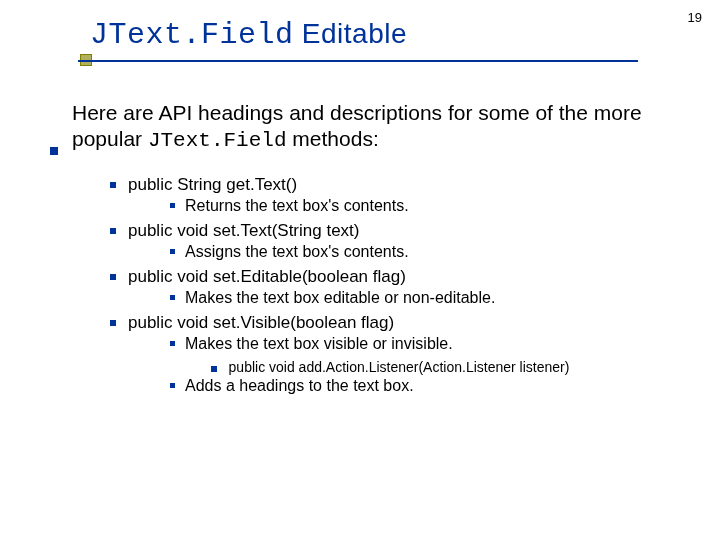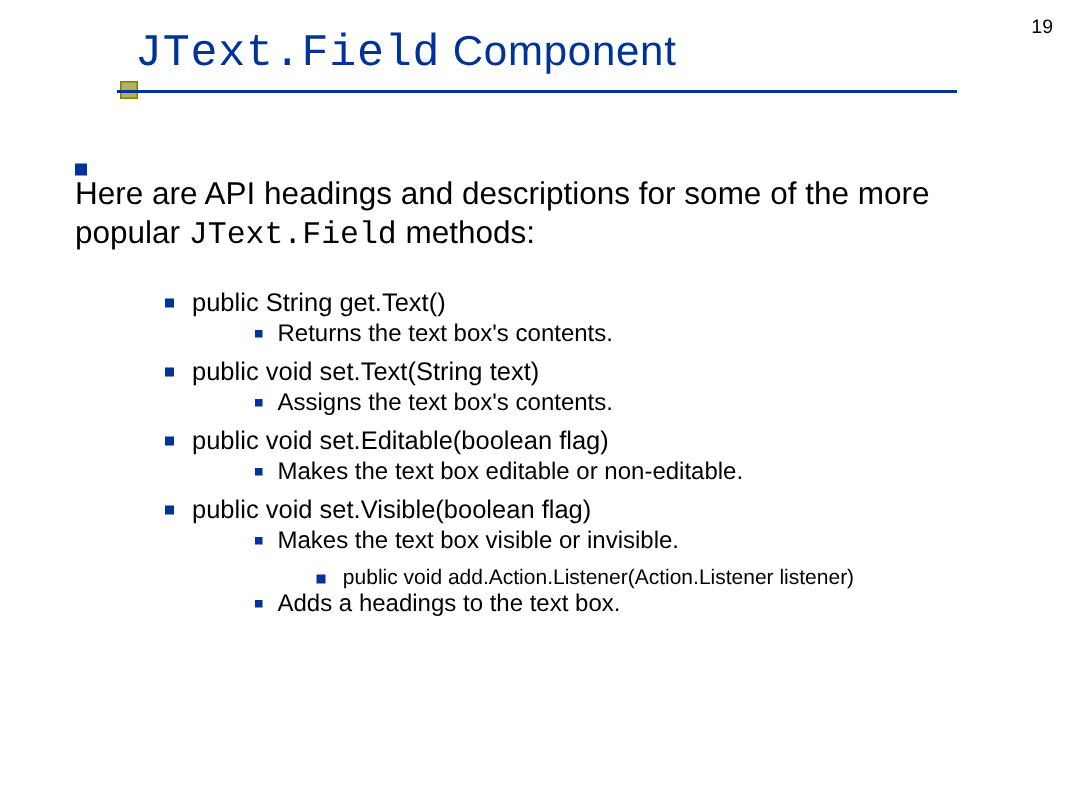--- a/index.html
+++ b/index.html
@@ -55,25 +55,24 @@
     border: 1px solid #808000;
   }
   .body {
     position: absolute;
     top: 100px;
     left: 50px;
     width: 620px;
   }
   .lvl1 {
     display: flex;
-    align-items: flex-start;
+    align-items: flex-end;
     font-size: 21px;
     line-height: 1.25;
     margin-bottom: 20px;
-    flex-direction: column;
   }
   .lvl2 {
     display: flex;
     align-items: flex-start;
     font-size: 17px;
     font-family: Liberation Sans, sans-serif;
     margin-left: 60px;
     margin-top: 6px;
     margin-bottom: 2px;
   }
@@ -102,21 +101,21 @@
   }
 </style>
 </head>
 <body>
 
 <div class="slide">
 
   <div class="page-num">19</div>
 
   <div class="title">
-    <span class="mono">JText.Field</span><span> Component</span>
+    <span class="mono">JText.Field</span><span> Editable</span>
   </div>
   <div class="dot"></div>
   <div class="rule"></div>
 
   <div class="body">
 
     <div class="lvl1">
       <span class="sq"></span>
       <span>
         <span>Here are API headings and descriptions for some of the more popular </span><span class="mono-inline">JText.Field</span><span> methods:</span>

